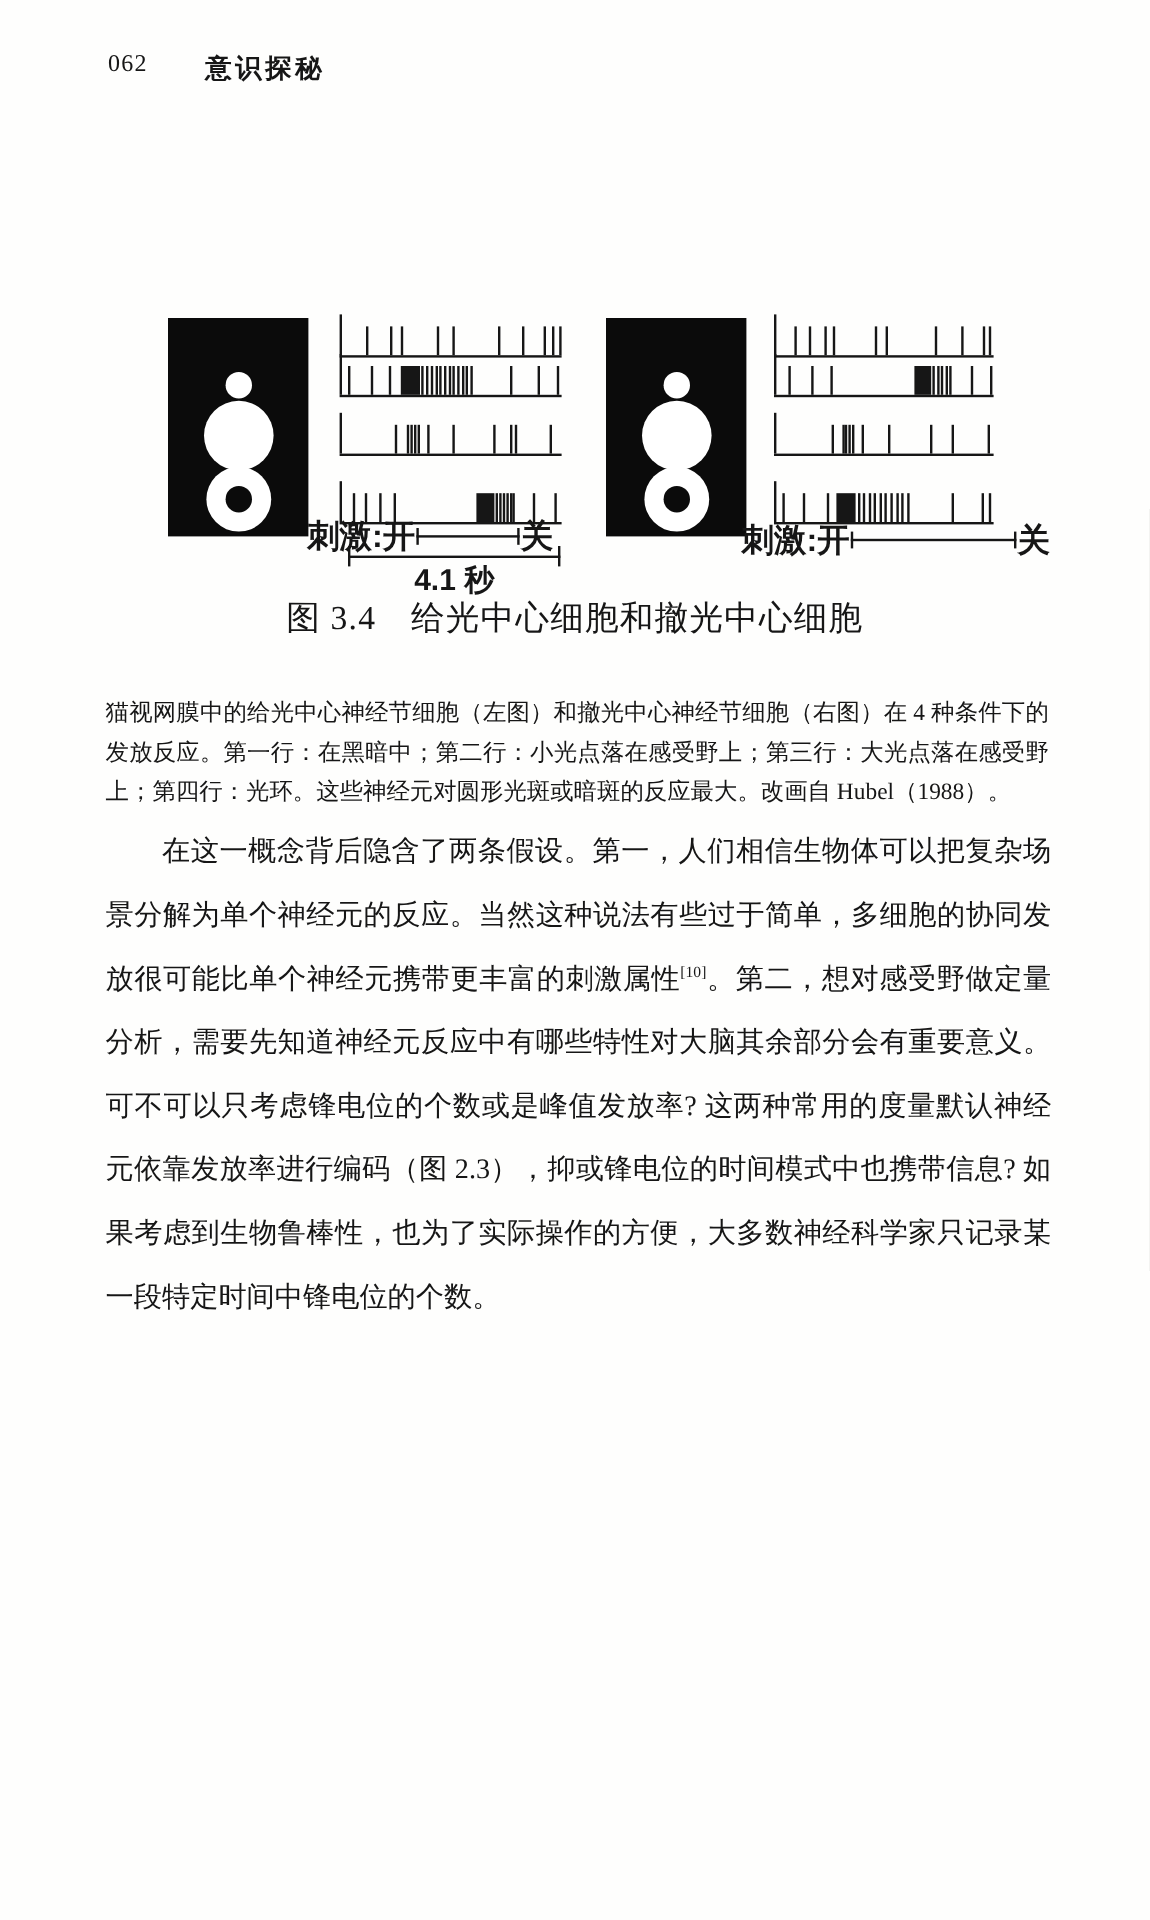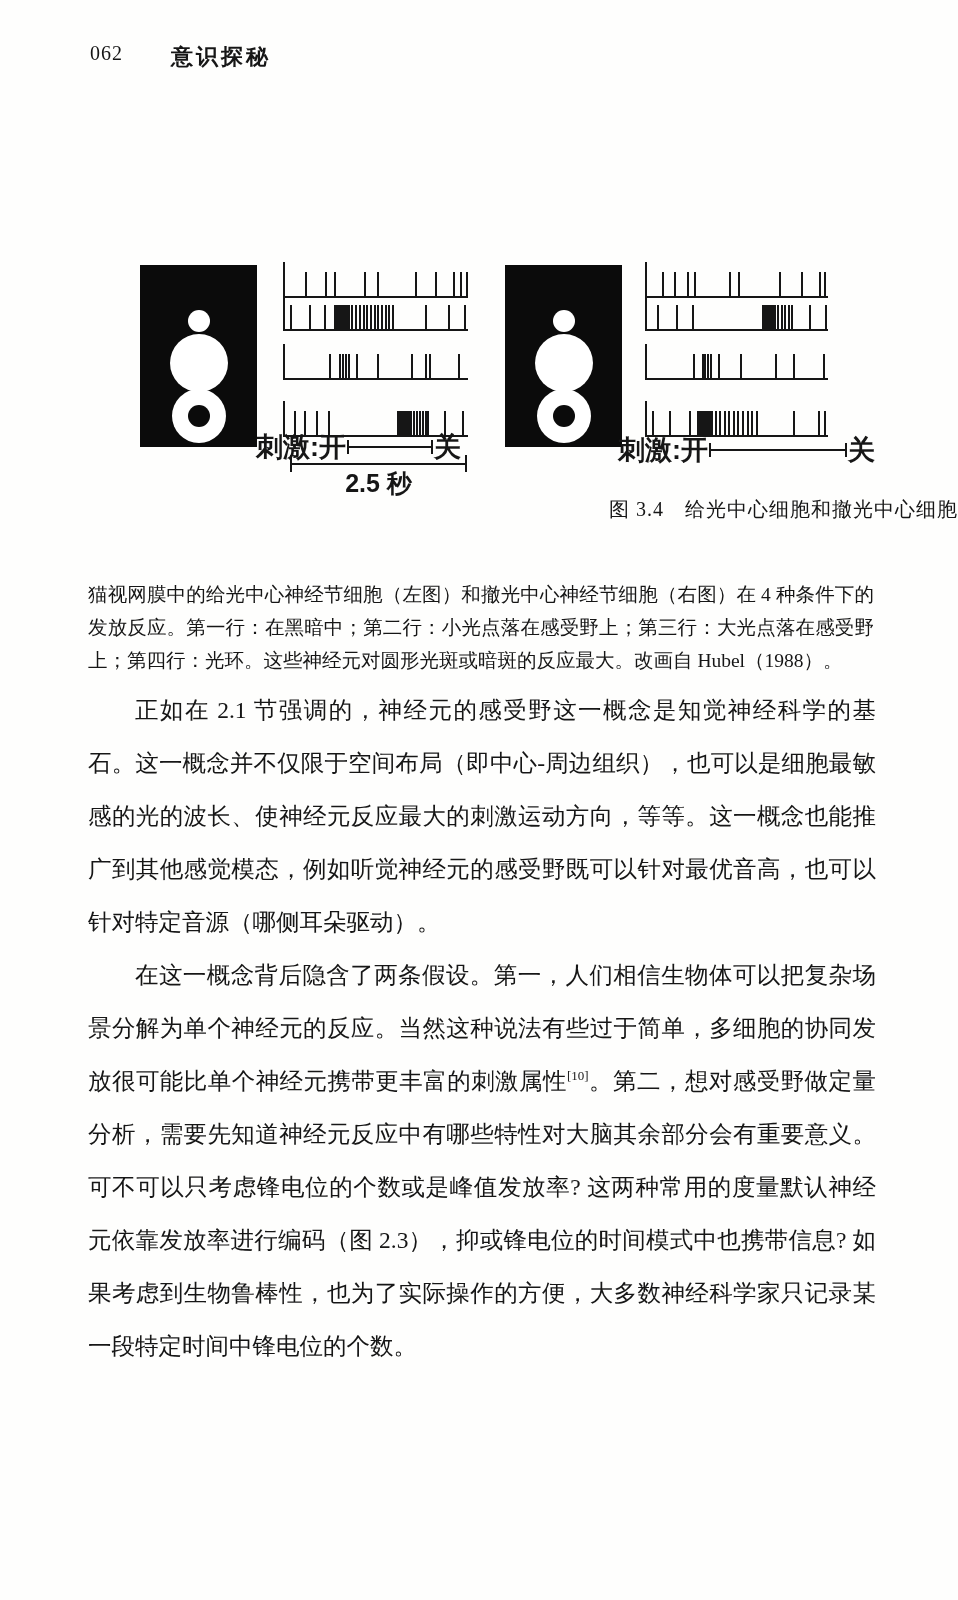--- a/index.html
+++ b/index.html
@@ -45,22 +45,22 @@
   .hline-ticks::before { left:0; top:-6px; height:14px; }
   .hline-ticks::after  { right:0; top:-6px; height:14px; }
 
   .scalebar { position:absolute; left:290px; top:463px; width:177px; height:2px; background:#161616; }
   .scalebar::before { left:0; top:-8px; height:17px; }
   .scalebar::after  { right:0; top:-8px; height:17px; }
   .scale-label { position:absolute; left:290px; top:467px; width:177px; text-align:center;
     font-family:"Liberation Sans", sans-serif; font-weight:700; font-size:25px; }
 
   
-  .caption { position:absolute; left:0; top:496px; width:958px; text-align:right;
-    font-size:20px; letter-spacing:1px; }
+  .caption { position:absolute; left:0; top:496px; width:958px; text-align:center;
+    font-size:28px; letter-spacing:1px; }
   .legend { position:absolute; left:88px; top:537px; width:786px;
     font-size:19.5px; line-height:33px; text-align:justify;margin-top:41px; }
 
   
   main { position:absolute; left:88px; top:684px; width:788px;
     font-size:23.5px; line-height:53px; text-align:justify; }
   main p { margin:0; text-indent:2em; }
   main p.no-indent { text-indent:0; }
   sup { font-size:13px; line-height:0; vertical-align:super; letter-spacing:0; }
 </style>
@@ -226,23 +226,22 @@
   </div>
 
   <div class="stim-label stim-label-right">
     <span>刺激:</span>
       <span>开</span>
     <div class="hline-ticks"></div>
     <span>关</span>
   </div>
 
   <div class="scalebar"></div>
-  <div class="scale-label">2.5 秒</div>
+  <div class="scale-label">4.1 秒</div>
 
   <div class="caption">图 3.4　给光中心细胞和撤光中心细胞</div>
   <div class="legend">猫视网膜中的给光中心神经节细胞（左图）和撤光中心神经节细胞（右图）在 4 种条件下的发放反应。第一行：在黑暗中；第二行：小光点落在感受野上；第三行：大光点落在感受野上；第四行：光环。这些神经元对圆形光斑或暗斑的反应最大。改画自 Hubel（1988）。</div>
 
   <main>
-    <p>正如在 2.1 节强调的，神经元的感受野这一概念是知觉神经科学的基石。这一概念并不仅限于空间布局（即中心-周边组织），也可以是细胞最敏感的光的波长、使神经元反应最大的刺激运动方向，等等。这一概念也能推广到其他感觉模态，例如听觉神经元的感受野既可以针对最优音高，也可以针对特定音源（哪侧耳朵驱动）。</p>
     <p><span>在这一概念背后隐含了两条假设。第一，人们相信生物体可以把复杂场景分解为单个神经元的反应。当然这种说法有些过于简单，多细胞的协同发放很可能比单个神经元携带更丰富的刺激属性</span><sup>[10]</sup><span>。第二，想对感受野做定量分析，需要先知道神经元反应中有哪些特性对大脑其余部分会有重要意义。可不可以只考虑锋电位的个数或是峰值发放率? 这两种常用的度量默认神经元依靠发放率进行编码（图 2.3），抑或锋电位的时间模式中也携带信息? 如果考虑到生物鲁棒性，也为了实际操作的方便，大多数神经科学家只记录某一段特定时间中锋电位的个数。</span></p>
   </main>
 
 </div>
 
 </body></html>

